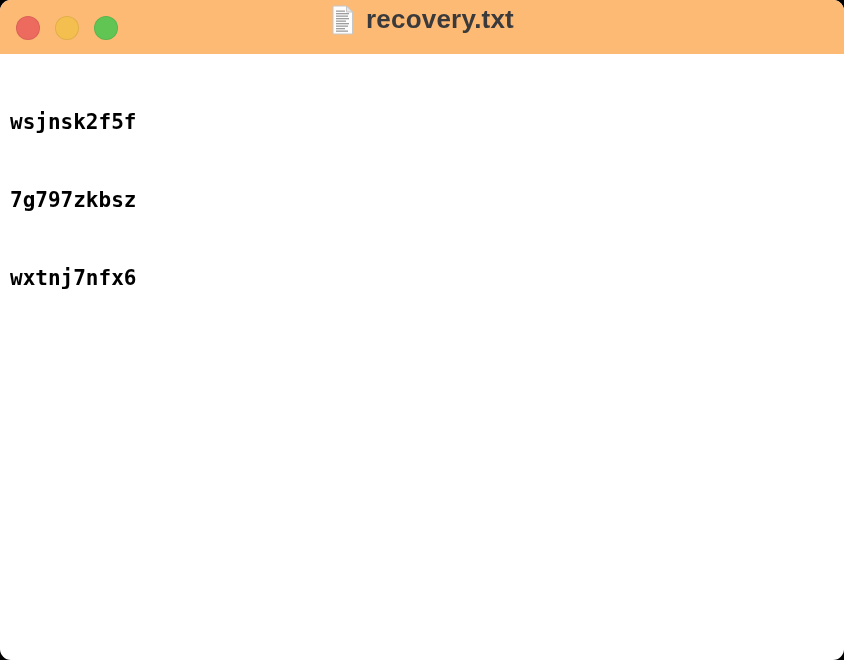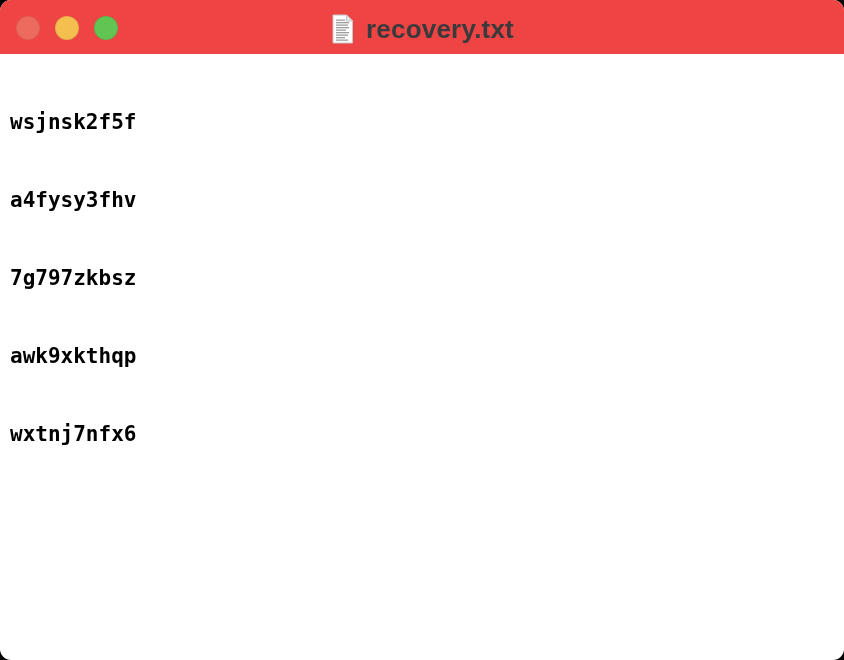--- a/index.html
+++ b/index.html
@@ -16,23 +16,23 @@
     height: 660px;
     background: #ffffff;
     border-radius: 11px;
     overflow: hidden;
     box-sizing: border-box;
   }
   .titlebar {
     position: relative;
     height: 54px;
     display: flex;
-    align-items: center;
+    align-items: flex-start;
     justify-content: center;
-    background: #ef4444;
+    background: #fdba74;
   }
   .traffic-lights {
     position: absolute;
     left: 16px;
     top: 16px;
     display: flex;
     gap: 15px;
   }
   .tl {
     width: 24px;
@@ -99,21 +99,19 @@
             <rect x="6" y="25.5" width="12" height="1.3"></rect>
           </g>
         </svg>
       </span>
       <span class="window-title">recovery.txt</span>
     </div>
   </div>
 
   <div class="editor">
     <div class="line">wsjnsk2f5f</div>
-    <div class="line">a4fysy3fhv</div>
     <div class="line">7g797zkbsz</div>
-    <div class="line">awk9xkthqp</div>
     <div class="line">wxtnj7nfx6</div>
     
     
   </div>
 
 </div>
 
 </body></html>

